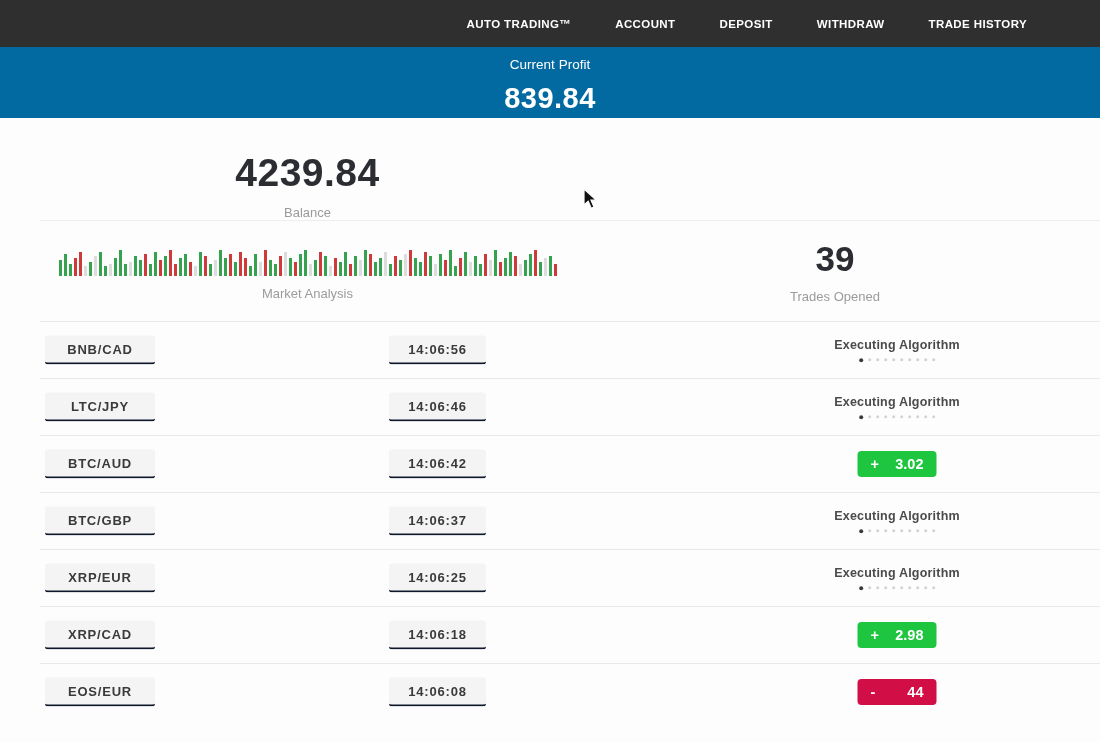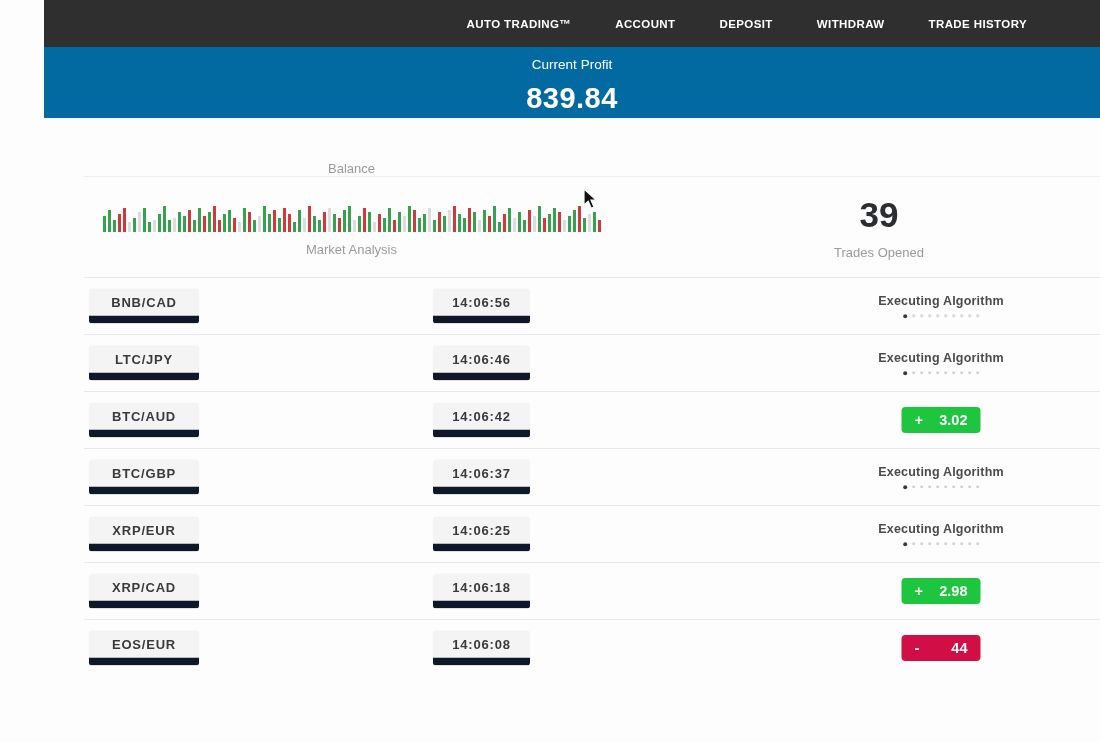--- a/index.html
+++ b/index.html
@@ -1,18 +1,18 @@
 <!DOCTYPE html>
 <html><head>
 <meta charset="utf-8">
 <style>
   * { box-sizing: border-box; margin: 0; padding: 0; }
   html, body { width: 1100px; height: 742px; overflow: hidden; }
   body { font-family: "Liberation Sans", sans-serif; background: #ffffff; position: relative; }
-  .page { width: 1100px; height: 742px; position: relative; background: #fdfdfd; padding-left: 44px; }
+  .page { width: 1100px; height: 742px; position: relative; background: #fdfdfd; }
 
   
   .topnav {
     height: 47px; background: #2f2f2f;
     display: flex; align-items: center; justify-content: flex-end;
     padding-right: 73px; gap: 44px;
   }
   .topnav .nav-item {
     color: #ffffff; font-size: 11.5px; font-weight: 700;
     letter-spacing: 0.4px; cursor: pointer; white-space: nowrap;
@@ -62,21 +62,21 @@
   .trades-block { padding-top: 18px; }
   .trades-count { font-size: 35px; font-weight: 700; color: #2b2d33; }
 
   
   .rows { margin-top: 17px; }
   .trade-row { position: relative; height: 57px; border-top: 1px solid #e9e9ec; margin-left: 40px; }
   .trade-row .cells { position: relative; height: 100%; }
 
   .pill {
     position: absolute; top: 50%; transform: translateY(-50%);
-    background: #f4f4f4; border-bottom: 8px solid #0f172a; border-radius: 3px;
+    background: #f4f4f4; border-bottom: 2px solid #0f172a; border-radius: 3px;
     font-size: 13px; font-weight: 700; color: #3a3a3a; letter-spacing: 0.8px;
     padding: 6px 0; text-align: center;
   }
   .pill.pair { left: 5px; width: 110px; }
   .pill.time { left: 349px; width: 97px; }
 
   .status-cell {
     position: absolute; left: 857px; top: 50%; transform: translate(-50%, -50%);
     text-align: center; white-space: nowrap;
   }
@@ -109,20 +109,21 @@
       <div class="nav-item">TRADE HISTORY</div>
     </nav>
 
   <div class="banner">
     <div class="banner-label">Current Profit</div>
     <div class="banner-value">839.84</div>
   </div>
 
   <div class="stats-row">
     <div class="col-left balance-block">
+      <div class="balance-value">4239.84</div>
       <div class="muted-label">Balance</div>
     </div>
     <div class="col-right toggle-block">
     </div>
   </div>
 
   <div class="divider"></div>
 
   <div class="stats-row">
     <div class="col-left market-block">

